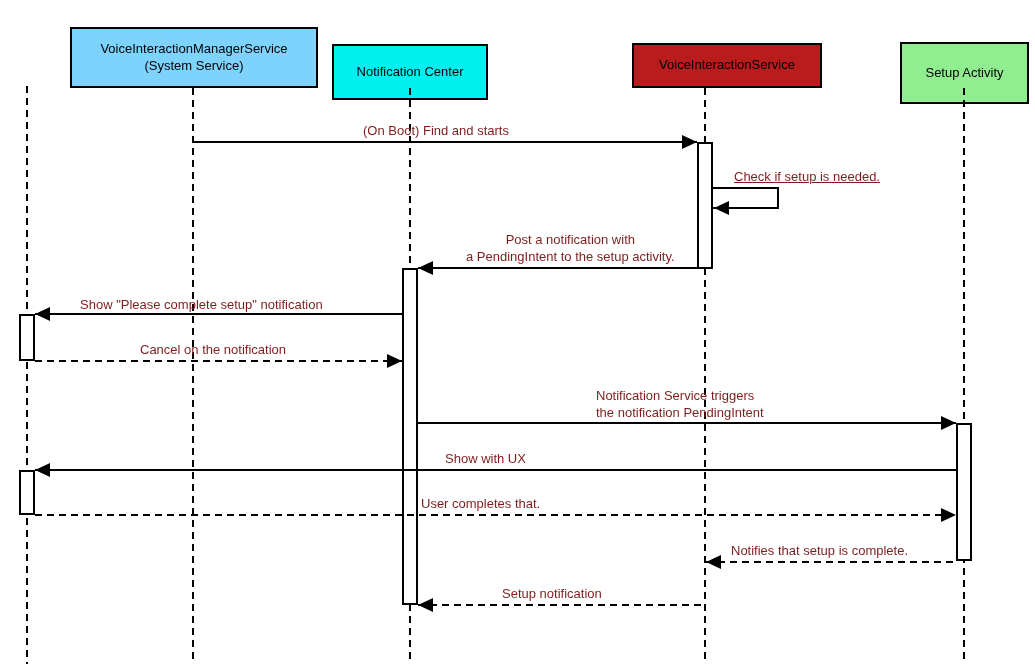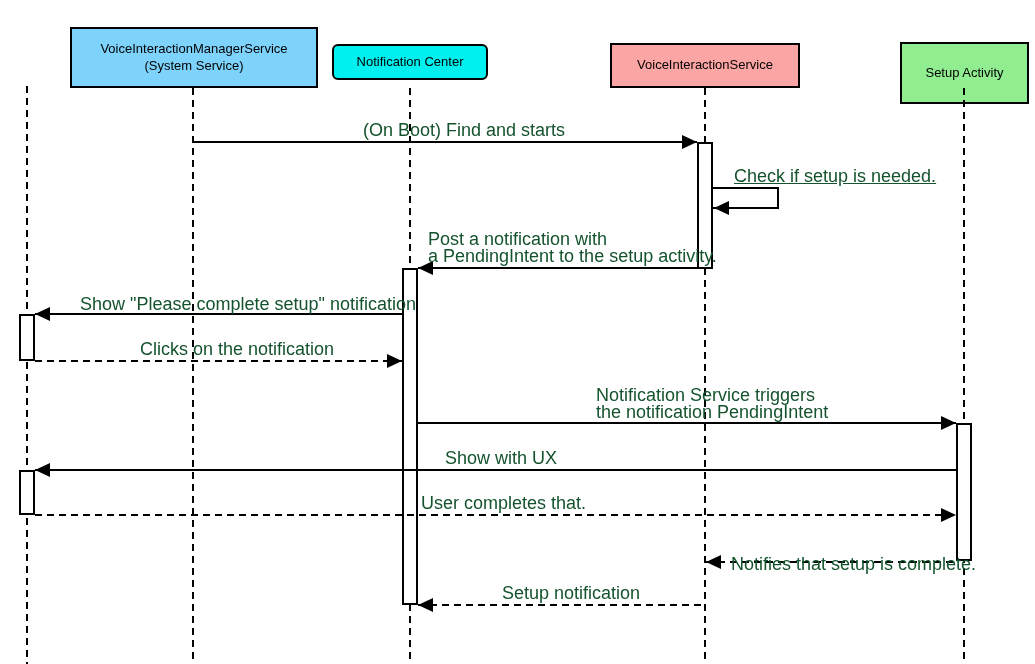--- a/index.html
+++ b/index.html
@@ -22,37 +22,37 @@
   }
   .hline{position:absolute;height:2px;background:#000;}
   .hline.dashed{
     background:repeating-linear-gradient(to right,#000 0 7px,transparent 7px 12px);
   }
   .vline{position:absolute;width:2px;background:#000;}
   .arrow{position:absolute;width:0;height:0;border-top:7px solid transparent;border-bottom:7px solid transparent;}
   .arrow.right{border-left:15px solid #000;}
   .arrow.left{border-right:15px solid #000;}
   .msg-label{
-    position:absolute;font-size:18px;line-height:17px;white-space:pre;color:#14532d;
+    position:absolute;font-size:13px;line-height:17px;white-space:pre;color:#7f1d1d;
   }
   .actor{position:absolute;left:0;top:0;width:54px;height:86px;}
   .actor-label{
     position:absolute;left:0;top:64px;width:54px;text-align:center;font-size:14px;
   }
 </style>
 </head>
 <body>
 
 <div id="diagram">
 
 
   <div class="box" style="left: 70px; top: 27px; width: 248px; height: 61px; background: #7dd3fc;">VoiceInteractionManagerService
 (System Service)</div>
-  <div class="box" style="left: 332px; top: 44px; width: 156px; height: 36px; background: rgb(0, 240, 240); border-radius: 6px;">Notification Center</div>
-  <div class="box" style="left: 610px; top: 43px; width: 190px; height: 45px; background: #fca5a5;">VoiceInteractionService</div>
+  <div class="box" style="left: 332px; top: 44px; width: 156px; height: 56px; background: rgb(0, 240, 240);">Notification Center</div>
+  <div class="box" style="left: 632px; top: 43px; width: 190px; height: 45px; background: #b91c1c;">VoiceInteractionService</div>
   <div class="box" style="left: 900px; top: 42px; width: 129px; height: 62px; background: rgb(144, 238, 144);">Setup Activity</div>
 
   <div id="layer">
       <div class="lifeline" style="left: 26px; top: 86px; height: 578px;"></div>
       <div class="lifeline" style="left: 192px; top: 88px; height: 576px;"></div>
       <div class="lifeline" style="left: 409px; top: 88px; height: 576px;"></div>
       <div class="lifeline" style="left: 704px; top: 88px; height: 576px;"></div>
       <div class="lifeline" style="left: 963px; top: 88px; height: 576px;"></div>
       <div class="activation" style="left: 697px; top: 142px; height: 127px;"></div>
       <div class="activation" style="left: 402px; top: 268px; height: 337px;"></div>
@@ -62,38 +62,38 @@
       <div class="hline" style="left: 194px; top: 141px; width: 503px;"></div>
       <div class="arrow right" style="left: 682px; top: 135px;"></div>
       <div class="msg-label" style="left: 363px; top: 122px;">(On Boot) Find and starts</div>
       <div class="hline" style="left: 713px; top: 187px; width: 66px;"></div>
       <div class="vline" style="left: 777px; top: 187px; height: 21px;"></div>
       <div class="hline" style="left: 713px; top: 207px; width: 66px;"></div>
       <div class="arrow left" style="left: 714px; top: 201px;"></div>
       <div class="msg-label" style="left: 734px; top: 168px; text-decoration: underline;">Check if setup is needed.</div>
       <div class="hline" style="left: 418px; top: 267px; width: 279px;"></div>
       <div class="arrow left" style="left: 418px; top: 261px;"></div>
-      <div class="msg-label" style="left: 428px; top: 231px;">Post a notification with
+      <div class="msg-label" style="left: 466px; top: 231px; text-align: center;">Post a notification with
 a PendingIntent to the setup activity.</div>
       <div class="hline" style="left: 35px; top: 313px; width: 367px;"></div>
       <div class="arrow left" style="left: 35px; top: 307px;"></div>
       <div class="msg-label" style="left: 80px; top: 296px;">Show "Please complete setup" notification</div>
       <div class="hline dashed" style="left: 35px; top: 360px; width: 367px;"></div>
       <div class="arrow right" style="left: 387px; top: 354px;"></div>
-      <div class="msg-label" style="left: 140px; top: 341px;">Clicks on the notification</div>
+      <div class="msg-label" style="left: 140px; top: 341px;">Cancel on the notification</div>
       <div class="hline" style="left: 418px; top: 422px; width: 538px;"></div>
       <div class="arrow right" style="left: 941px; top: 416px;"></div>
       <div class="msg-label" style="left: 596px; top: 387px;">Notification Service triggers
 the notification PendingIntent</div>
       <div class="hline" style="left: 35px; top: 469px; width: 921px;"></div>
       <div class="arrow left" style="left: 35px; top: 463px;"></div>
       <div class="msg-label" style="left: 445px; top: 450px;">Show with UX</div>
       <div class="hline dashed" style="left: 35px; top: 514px; width: 921px;"></div>
       <div class="arrow right" style="left: 941px; top: 508px;"></div>
       <div class="msg-label" style="left: 421px; top: 495px;">User completes that.</div>
       <div class="hline dashed" style="left: 706px; top: 561px; width: 250px;"></div>
       <div class="arrow left" style="left: 706px; top: 555px;"></div>
-      <div class="msg-label" style="left: 731px; top: 556px;">Notifies that setup is complete.</div>
+      <div class="msg-label" style="left: 731px; top: 542px;">Notifies that setup is complete.</div>
       <div class="hline dashed" style="left: 418px; top: 604px; width: 287px;"></div>
       <div class="arrow left" style="left: 418px; top: 598px;"></div>
       <div class="msg-label" style="left: 502px; top: 585px;">Setup notification</div>
     </div>
 </div>
 
 </body></html>

